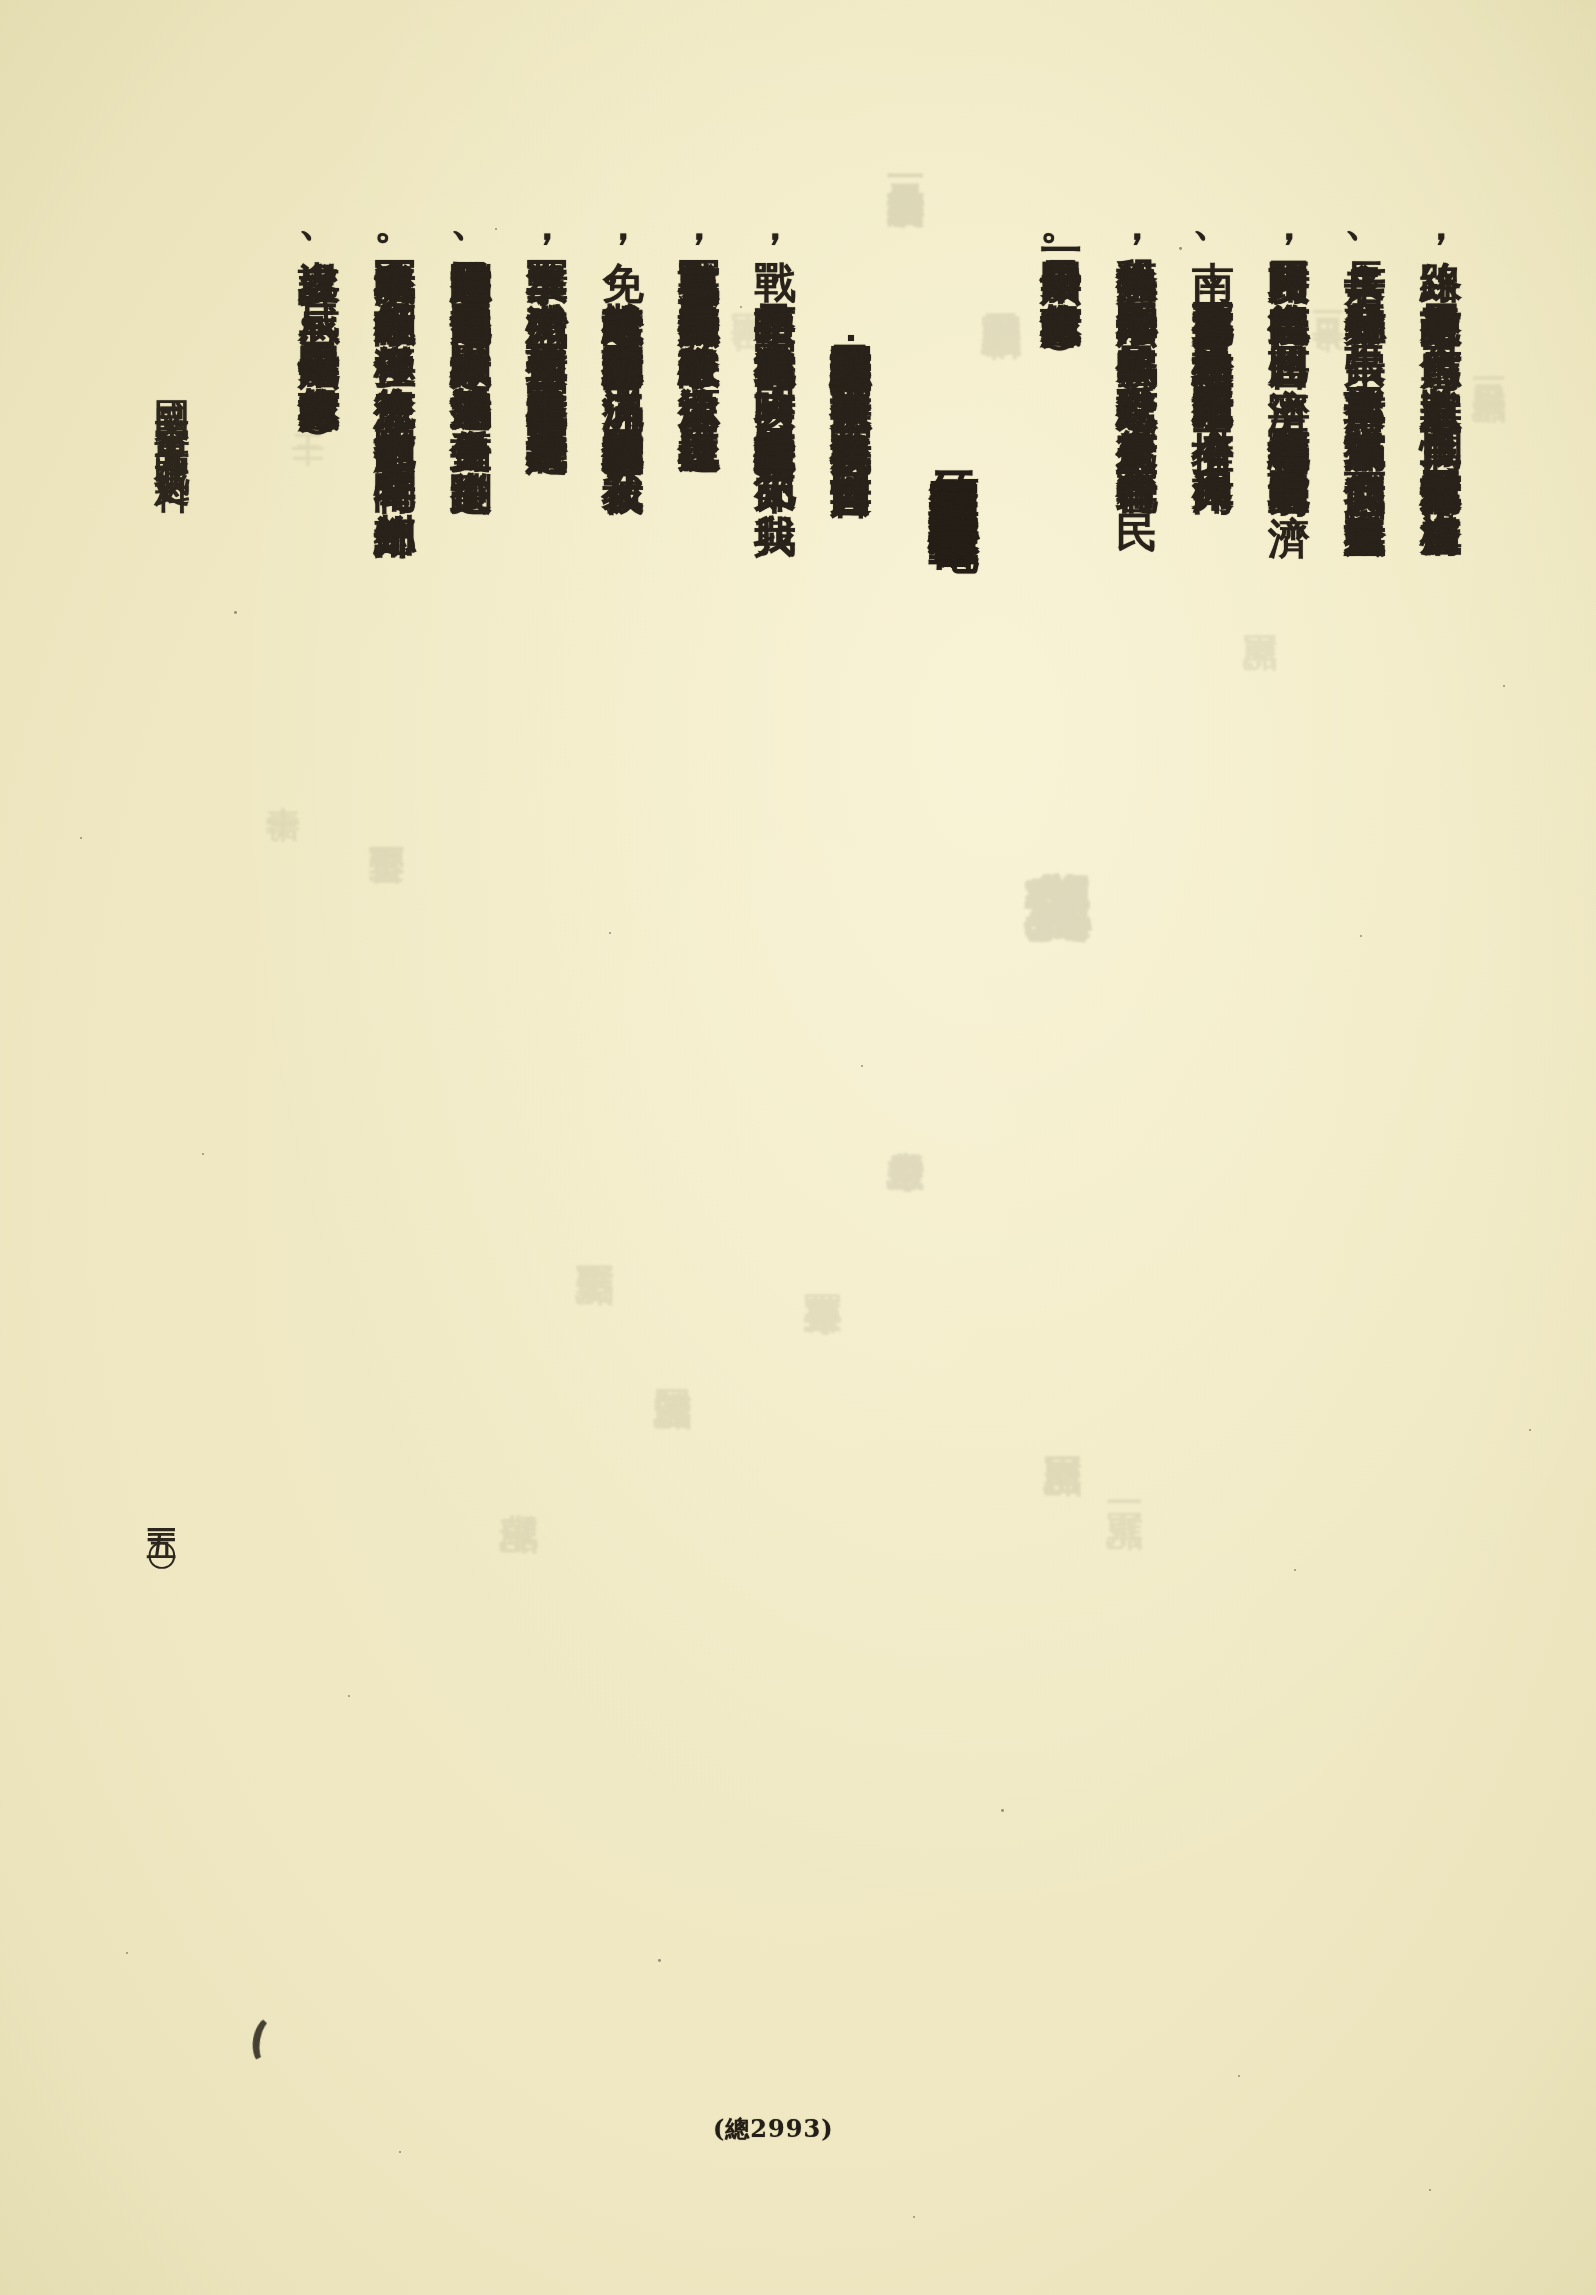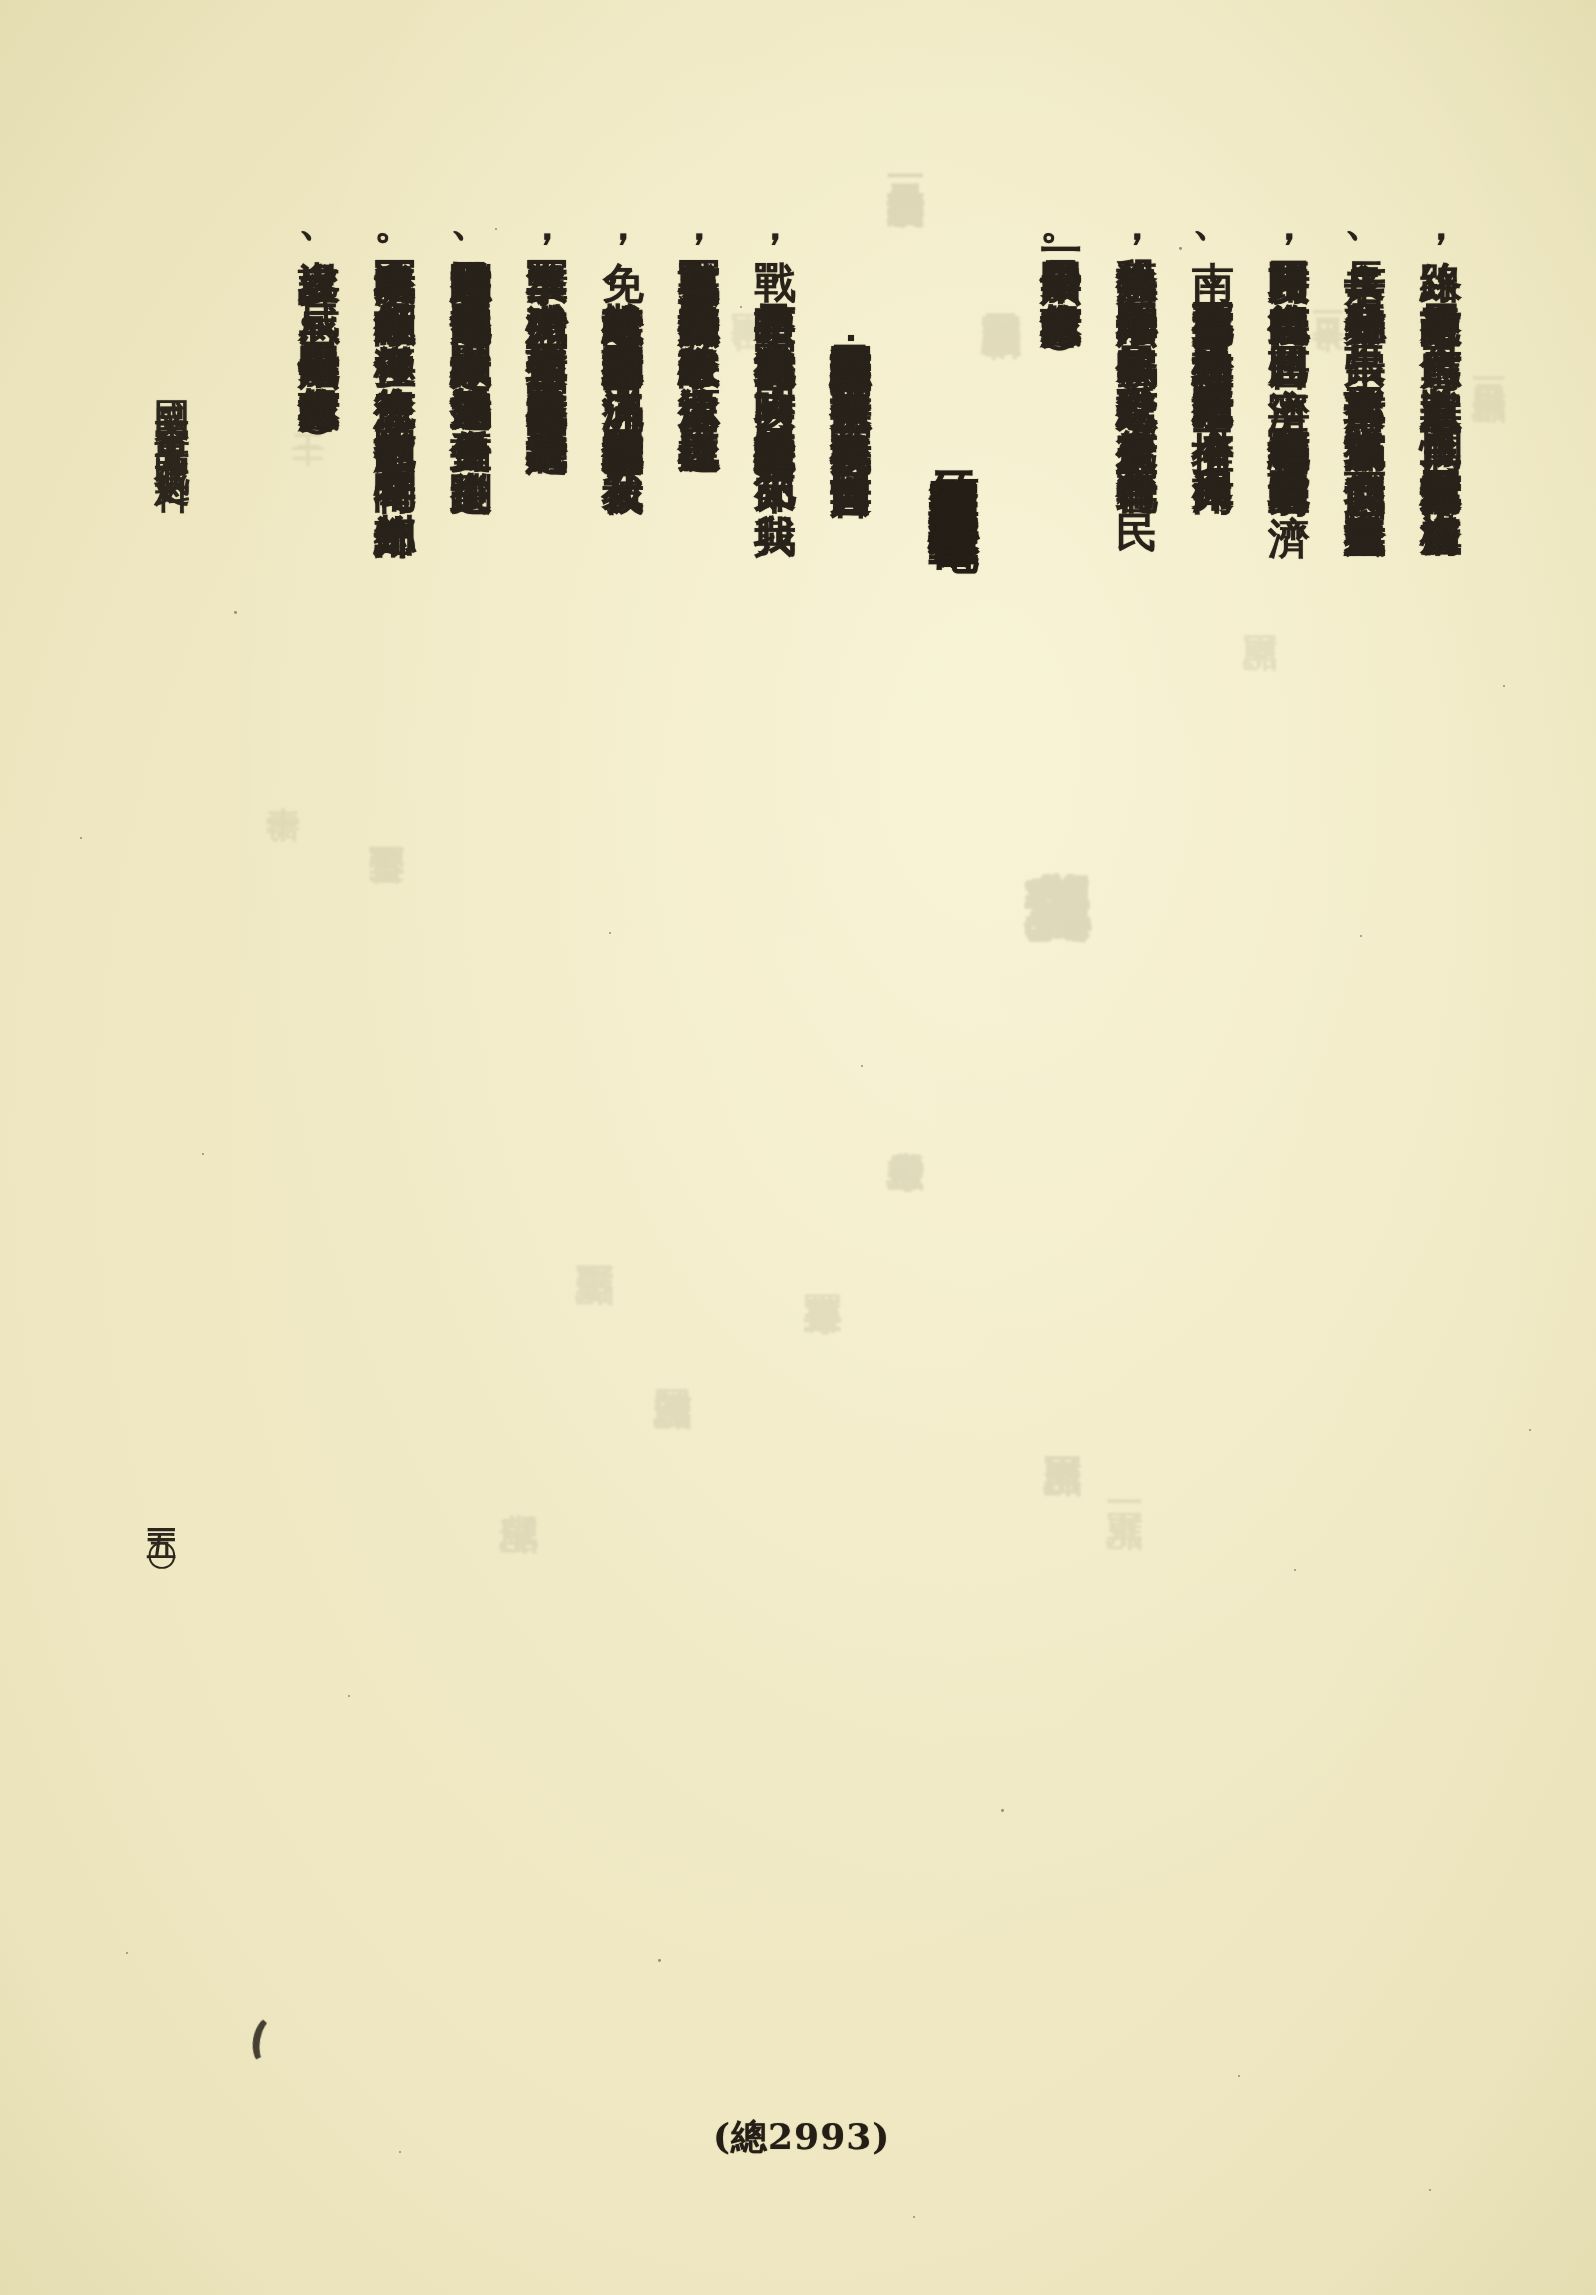--- a/index.html
+++ b/index.html
@@ -38,21 +38,21 @@
     white-space:nowrap;
   }
   .page-number {
     position:absolute; left:142px; top:1524px;
     writing-mode:vertical-rl; text-orientation:upright;
     font-size:29.5px; letter-spacing:-4.8px; font-weight:700; color:#2c261d;
     white-space:nowrap;
   }
   .archive-number {
     position:absolute; left:713px; top:2113px;
-    font-size:36px; font-weight:700; letter-spacing:1px; color:#241e16;
+    font-size:24px; font-weight:700; letter-spacing:1px; color:#241e16;
     text-shadow:0 0 1px rgba(30,24,14,.5);
   }
   
   .ghost {
     position:absolute; writing-mode:vertical-rl; text-orientation:upright;
     transform:scaleX(-1); color:#57503a; filter:blur(1.1px);
     font-weight:700; white-space:nowrap; pointer-events:none;
   }
   .dust { position:absolute; background:#3a332a; border-radius:50%; opacity:.5; }
   .smudge {

